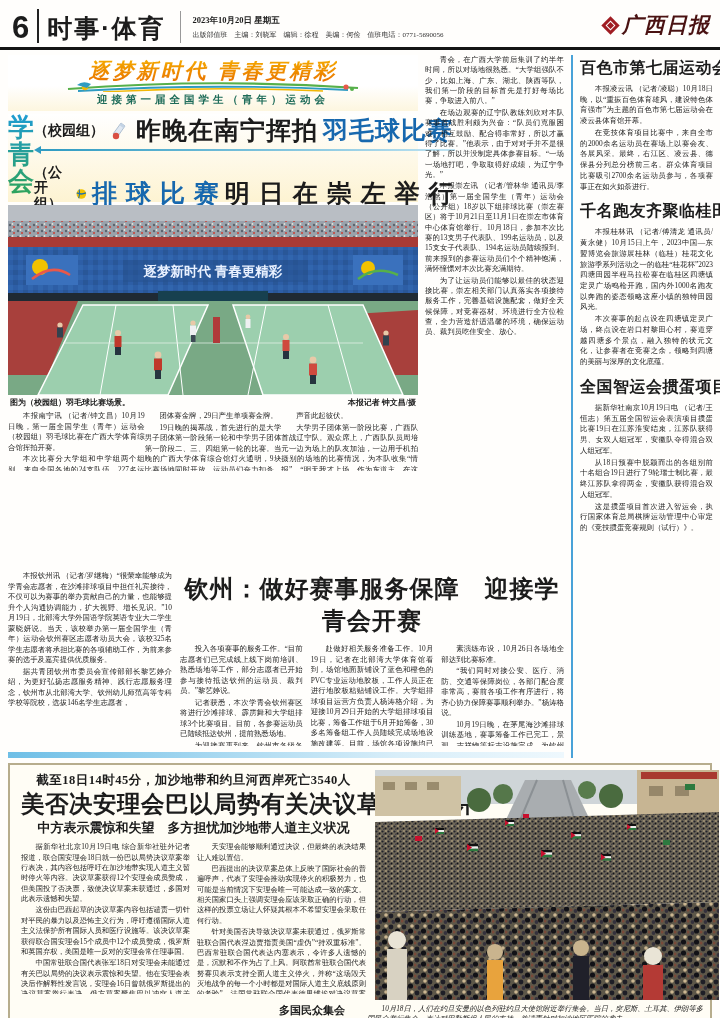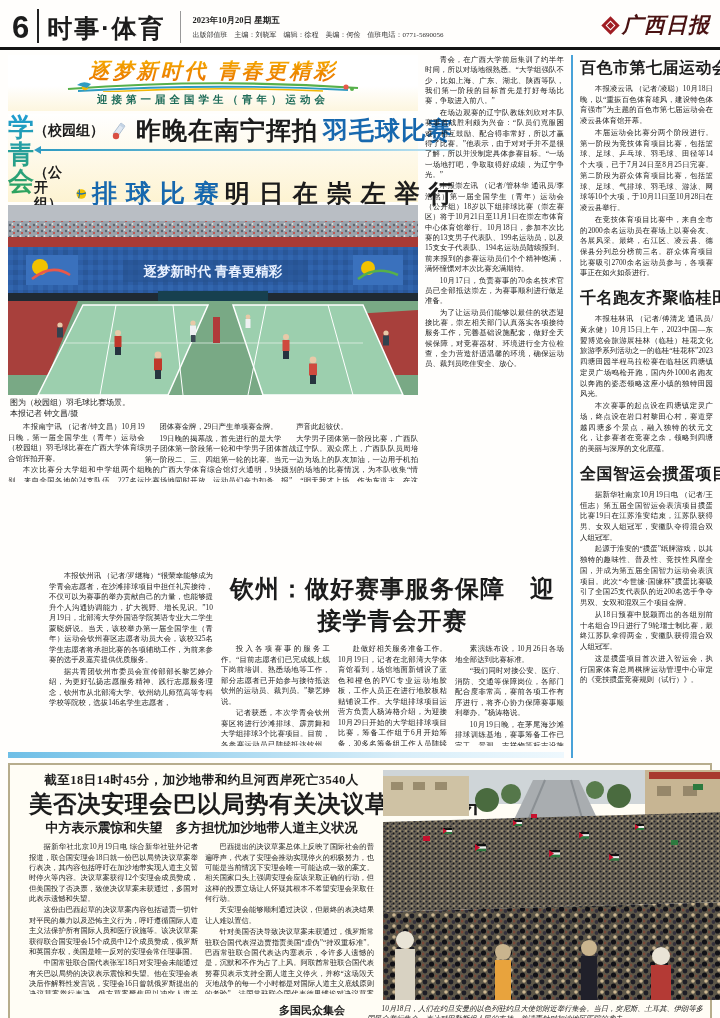--- a/index.html
+++ b/index.html
@@ -43,39 +43,39 @@
   .lead-group{font-size:14px;font-weight:bold;white-space:nowrap;}
   .lead-group2{display:flex;flex-direction:column;line-height:1.1;margin-top:12px;}
   .lead-group2 .g2a{font-size:14px;font-weight:bold;}
   .lead-group2 .g2b{font-size:10.5px;font-weight:bold;}
   .hl-blue{color:#1768ae;}
   .hl{font-family:"Liberation Sans",sans-serif;font-size:25px;font-weight:900;white-space:nowrap;letter-spacing:1px;}
   .lead-divider{display:flex;align-items:center;height:6px;}
   .arrow-left{width:0;height:0;border-top:4px solid transparent;border-bottom:4px solid transparent;border-right:7px solid #2e9bc2;}
   .div-line{flex:1;height:2px;background:linear-gradient(to right,#2e9bc2,#bfe3f2);}
   
-  .photo-caption{display:flex;justify-content:space-between;font-size:8px;font-weight:normal;padding:2px 2px 0;flex-direction:column;}
+  .photo-caption{display:flex;justify-content:space-between;font-size:8px;font-weight:bold;padding:2px 2px 0;}
   .cols3{display:flex;gap:0;height:60px;overflow:hidden;margin-top:3px;font-size:7.4px;line-height:1.42;text-align:justify;}
   .cols3 .c{flex:1;}
   
-  .qz-row{display:flex;gap:8px;margin-top:6px;margin-left:41px;}
+  .qz-row{display:flex;gap:8px;margin-top:6px;}
   .qz-col0{width:164px;height:138px;overflow:hidden;font-size:7.4px;line-height:1.42;text-align:justify;}
   .qz-main{flex:1;}
   .qz-headline{font-size:24px;font-weight:900;text-align:center;letter-spacing:1px;margin:2px 0 7px;}
   .qz-cols{display:flex;gap:8px;height:102px;overflow:hidden;font-size:7.4px;line-height:1.42;text-align:justify;}
   .qz-cols .c{flex:1;}
   .blue-bar{height:6px;margin-top:6px;background:linear-gradient(to right,#6fbfe6,#d8eef9 70%,#eef8fd);}
   
   .side-art{margin-bottom:9px;}
   .side-hl{font-size:16px;font-weight:900;text-align:center;letter-spacing:0.5px;margin:3px 0 5px;white-space:nowrap;}
   .side-body{font-size:7.4px;line-height:1.45;text-align:justify;}
   
   .gaza-box{margin:5px 8px 0;border:2px solid #b7ad8d;background:#fffdf5;padding:5px;height:392px;}
   .gaza-top{display:flex;gap:5px;}
-  .gaza-left{width:345px;padding:2px 4px 0 6px;margin-left:8px;}
+  .gaza-left{width:345px;padding:2px 4px 0 6px;}
   .g-kicker{font-size:12.5px;font-weight:bold;text-align:center;letter-spacing:0.5px;}
   .g-headline{font-family:"Liberation Sans",sans-serif;font-size:23.5px;font-weight:900;line-height:1.12;letter-spacing:0.5px;margin:2px 0;white-space:nowrap;}
   .g-subhead{font-size:13px;font-weight:bold;text-align:center;margin:2px 0 5px;white-space:nowrap;}
   .g-cols{display:flex;gap:7px;height:152px;overflow:hidden;font-size:7.3px;line-height:1.42;text-align:justify;}
   .g-cols .c{flex:1;}
   .crowd-wrap{flex:1;}
   .gaza-capt{display:flex;margin-top:3px;height:32px;}
   .capt-label{width:98px;margin-left:248px;font-size:11px;font-weight:900;text-align:center;line-height:1.35;}
   .capt-text{flex:1;font-size:7.3px;font-style:italic;line-height:1.4;padding:1px 2px 0 6px;text-align:justify;}
   svg{display:block;}
@@ -235,21 +235,20 @@
                   <p>声音此起彼伏。</p>
                   <p>大学男子团体第一阶段比赛，广西队首战辽宁队。观众席上，广西队队员周培元一边为场上的队友加油，一边用手机拍摄别的场地的比赛情况，为本队收集“情报”。“明天我才上场，作为东道主，在这个场地比赛感觉很亲切。”周培元告诉记者，他来自广西师范大学，为了备战学</p>
                 </div>
             </div>
           </div>
 
           <div class="cont-col bodytext">
               <p>青会，在广西大学前后集训了约半年时间，所以对场地很熟悉。“大学组强队不少，比如上海、广东、湖北、陕西等队，我们第一阶段的目标首先是打好每场比赛，争取进入前八。”</p>
               <p>在场边观赛的辽宁队教练刘欣对本队赛事首战胜利颇为兴奋：“队员们克服困难、相互鼓励、配合得非常好，所以才赢得了比赛。”他表示，由于对对手并不是很了解，所以并没制定具体参赛目标。“一场一场地打吧，争取取得好成绩，为辽宁争光。”</p>
               <p>本报崇左讯 （记者/管林华 通讯员/李浩然）第一届全国学生（青年）运动会（公开组）18岁以下组排球比赛（崇左赛区）将于10月21日至11月1日在崇左市体育中心体育馆举行。10月18日，参加本次比赛的13支男子代表队、199名运动员，以及15支女子代表队、194名运动员陆续报到。前来报到的参赛运动员们个个精神饱满，满怀憧憬对本次比赛充满期待。</p>
-              <p>10月17日，负责赛事的70余名技术官员已全部抵达崇左，为赛事顺利进行做足准备。</p>
               <p>为了让运动员们能够以最佳的状态迎接比赛，崇左相关部门认真落实各项接待服务工作，完善基础设施配套，做好全天候保障，对竞赛器材、环境进行全方位检查，全力营造舒适温馨的环境，确保运动员、裁判员吃住安全、放心。</p>
             </div>
         </div>
 
         <div class="qz-row">
           <div class="qz-col0 bodytext">
               <p>本报钦州讯 （记者/罗继梅）“很荣幸能够成为学青会志愿者，在沙滩排球项目中担任礼宾接待，不仅可以为赛事的举办贡献自己的力量，也能够提升个人沟通协调能力，扩大视野、增长见识。”10月19日，北部湾大学外国语学院英语专业大二学生蒙晓妍说。当天，该校举办第一届全国学生（青年）运动会钦州赛区志愿者动员大会，该校325名学生志愿者将承担比赛的各项辅助工作，为前来参赛的选手及嘉宾提供优质服务。</p>
               <p>据共青团钦州市委员会宣传部部长黎艺婷介绍，为更好弘扬志愿服务精神、践行志愿服务理念，钦州市从北部湾大学、钦州幼儿师范高等专科学校等院校，选拔146名学生志愿者，</p>
             </div>
           <div class="qz-main">
@@ -273,36 +272,34 @@
         </div>
 
         <div class="blue-bar"></div>
       </div>
 
       <div class="sports-side">
         <div class="side-art">
           <div class="side-hl">百色市第七届运动会开幕</div>
           <div class="side-body bodytext">
               <p>本报凌云讯 （记者/凌聪）10月18日晚，以“重振百色体育雄风，建设特色体育强市”为主题的百色市第七届运动会在凌云县体育馆开幕。</p>
-              <p>本届运动会比赛分两个阶段进行。第一阶段为竞技体育项目比赛，包括篮球、足球、乒乓球、羽毛球、田径等14个大项，已于7月24日至8月25日完赛。第二阶段为群众体育项目比赛，包括篮球、足球、气排球、羽毛球、游泳、网球等10个大项，于10月11日至10月28日在凌云县举行。</p>
               <p>在竞技体育项目比赛中，来自全市的2000余名运动员在赛场上以赛会友、各展风采。最终，右江区、凌云县、德保县分列总分榜前三名。群众体育项目比赛吸引2700余名运动员参与，各项赛事正在如火如荼进行。</p>
             </div>
         </div>
         <div class="side-art">
           <div class="side-hl">千名跑友齐聚临桂田园马拉松</div>
           <div class="side-body bodytext">
               <p>本报桂林讯 （记者/傅清龙 通讯员/黄永健）10月15日上午，2023中国—东盟博览会旅游展桂林（临桂）桂花文化旅游季系列活动之一的临桂“桂花杯”2023四塘田园半程马拉松赛在临桂区四塘镇定灵广场鸣枪开跑，国内外1000名跑友以奔跑的姿态领略这座小镇的独特田园风光。</p>
               <p>本次赛事的起点设在四塘镇定灵广场，终点设在岩口村黎田心村，赛道穿越四塘多个景点，融入独特的状元文化，让参赛者在竞赛之余，领略到四塘的美丽与深厚的文化底蕴。</p>
             </div>
         </div>
         <div class="side-art">
           <div class="side-hl">全国智运会掼蛋项目结束</div>
           <div class="side-body bodytext">
               <p>据新华社南京10月19日电 （记者/王恒志）第五届全国智运会表演项目掼蛋比赛19日在江苏淮安结束，江苏队获得男、女双人组冠军，安徽队夺得混合双人组冠军。</p>
-              <p>起源于淮安的“掼蛋”纸牌游戏，以其独特的趣味性、普及性、竞技性风靡全国，并成为第五届全国智力运动会表演项目。此次“今世缘·国缘杯”掼蛋比赛吸引了全国25支代表队的近200名选手争夺男双、女双和混双三个项目金牌。</p>
               <p>从18日预赛中脱颖而出的各组别前十名组合19日进行了9轮瑞士制比赛，最终江苏队拿得两金，安徽队获得混合双人组冠军。</p>
               <p>这是掼蛋项目首次进入智运会，执行国家体育总局棋牌运动管理中心审定的《竞技掼蛋竞赛规则（试行）》。</p>
             </div>
         </div>
       </div>
     </div>
   </div>
 
   <div class="gaza-box">
     <div class="gaza-top">
@@ -310,22 +307,22 @@
         <div class="g-kicker">截至18日14时45分，加沙地带和约旦河西岸死亡3540人</div>
         <div class="g-headline">美否决安理会巴以局势有关决议草案引批评</div>
         <div class="g-subhead">中方表示震惊和失望　多方担忧加沙地带人道主义状况</div>
         <div class="g-cols bodytext">
           <div class="c">
               <p>据新华社北京10月19日电 综合新华社驻外记者报道，联合国安理会18日就一份巴以局势决议草案举行表决，其内容包括呼吁在加沙地带实现人道主义暂时停火等内容。决议草案获得12个安理会成员赞成，但美国投了否决票，致使决议草案未获通过，多国对此表示遗憾和失望。</p>
               <p>这份由巴西起草的决议草案内容包括谴责一切针对平民的暴力以及恐怖主义行为，呼吁遵循国际人道主义法保护所有国际人员和医疗设施等。该决议草案获得联合国安理会15个成员中12个成员赞成，俄罗斯和英国弃权，美国是唯一反对的安理会常任理事国。</p>
               <p>中国常驻联合国代表张军18日对安理会未能通过有关巴以局势的决议表示震惊和失望。他在安理会表决后作解释性发言说，安理会16日曾就俄罗斯提出的决议草案举行表决。俄方草案聚焦巴以冲突人道关切，呼吁立即实现停火、保护平民，得到许多阿拉伯国家的支持和认同。但是一些国家选择投反对票，理由是愿以巴西提出的决议草案为基础，要求多一点时间寻求共识。在过去40个小时里，相关国家对巴方草案既没有发表意见，也没有表示反对，这让大家期待今</p>
             </div>
           <div class="c">
+              <p>天安理会能够顺利通过决议，但最终的表决结果让人难以置信。</p>
               <p>巴西提出的决议草案总体上反映了国际社会的普遍呼声，代表了安理会推动实现停火的积极努力，也可能是当前情况下安理会唯一可能达成一致的案文。相关国家口头上强调安理会应该采取正确的行动，但这样的投票立场让人怀疑其根本不希望安理会采取任何行动。</p>
-              <p>天安理会能够顺利通过决议，但最终的表决结果让人难以置信。</p>
               <p>针对美国否决导致决议草案未获通过，俄罗斯常驻联合国代表涅边贾指责美国“虚伪”“持双重标准”。巴西常驻联合国代表达内塞表示，令许多人遗憾的是，沉默和不作为占了上风。阿联酋常驻联合国代表努赛贝表示支持全面人道主义停火，并称“这场毁天灭地战争的每一个小时都是对国际人道主义底线原则的考验”。法国常驻联合国代表德里维埃对决议草案未获通过深表遗憾，称安理会因此failed了重申向加沙地带民众提供援助的机会。马耳他、莫桑比克、加纳、瑞士、加蓬、挪威等国代表对安理会未能通过决议表示遗憾。</p>
             </div>
         </div>
       </div>
 
       <div class="crowd-wrap">
         <svg width="344" height="230" viewBox="0 0 344 230">
           <defs>
             <pattern id="crowdFar" width="6" height="5" patternUnits="userSpaceOnUse">
               <rect width="6" height="5" fill="#6e6758"></rect>

